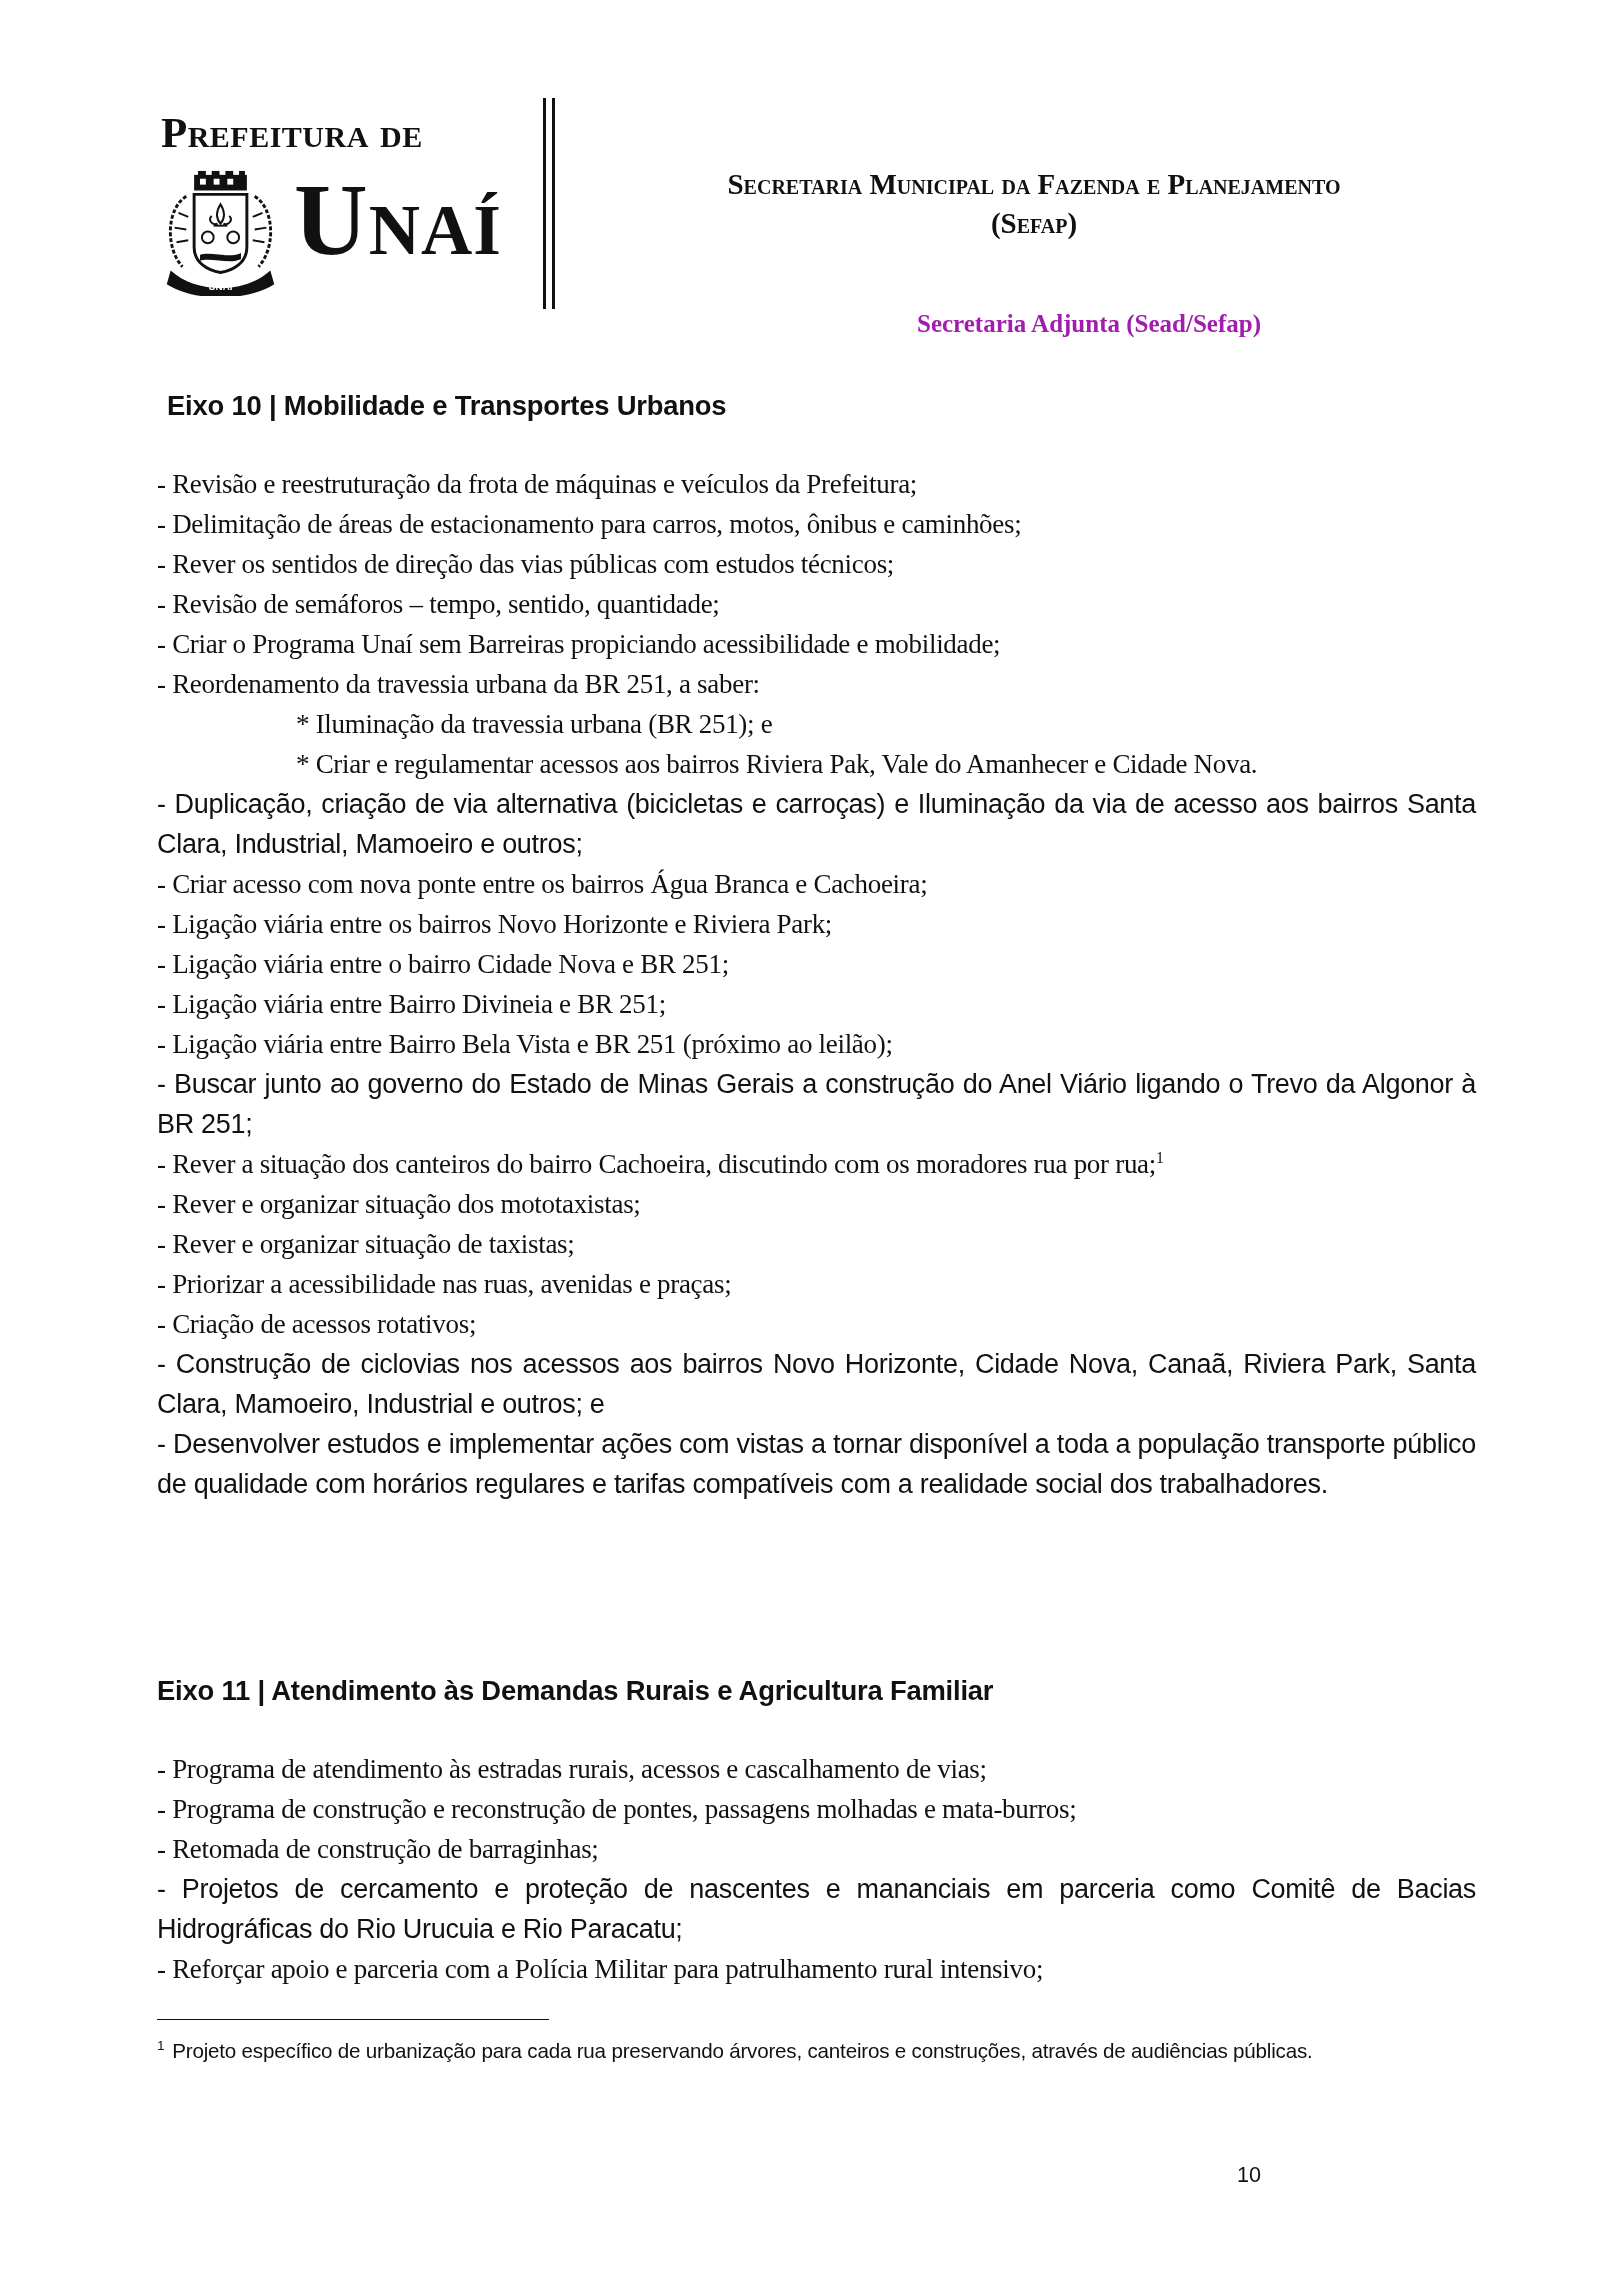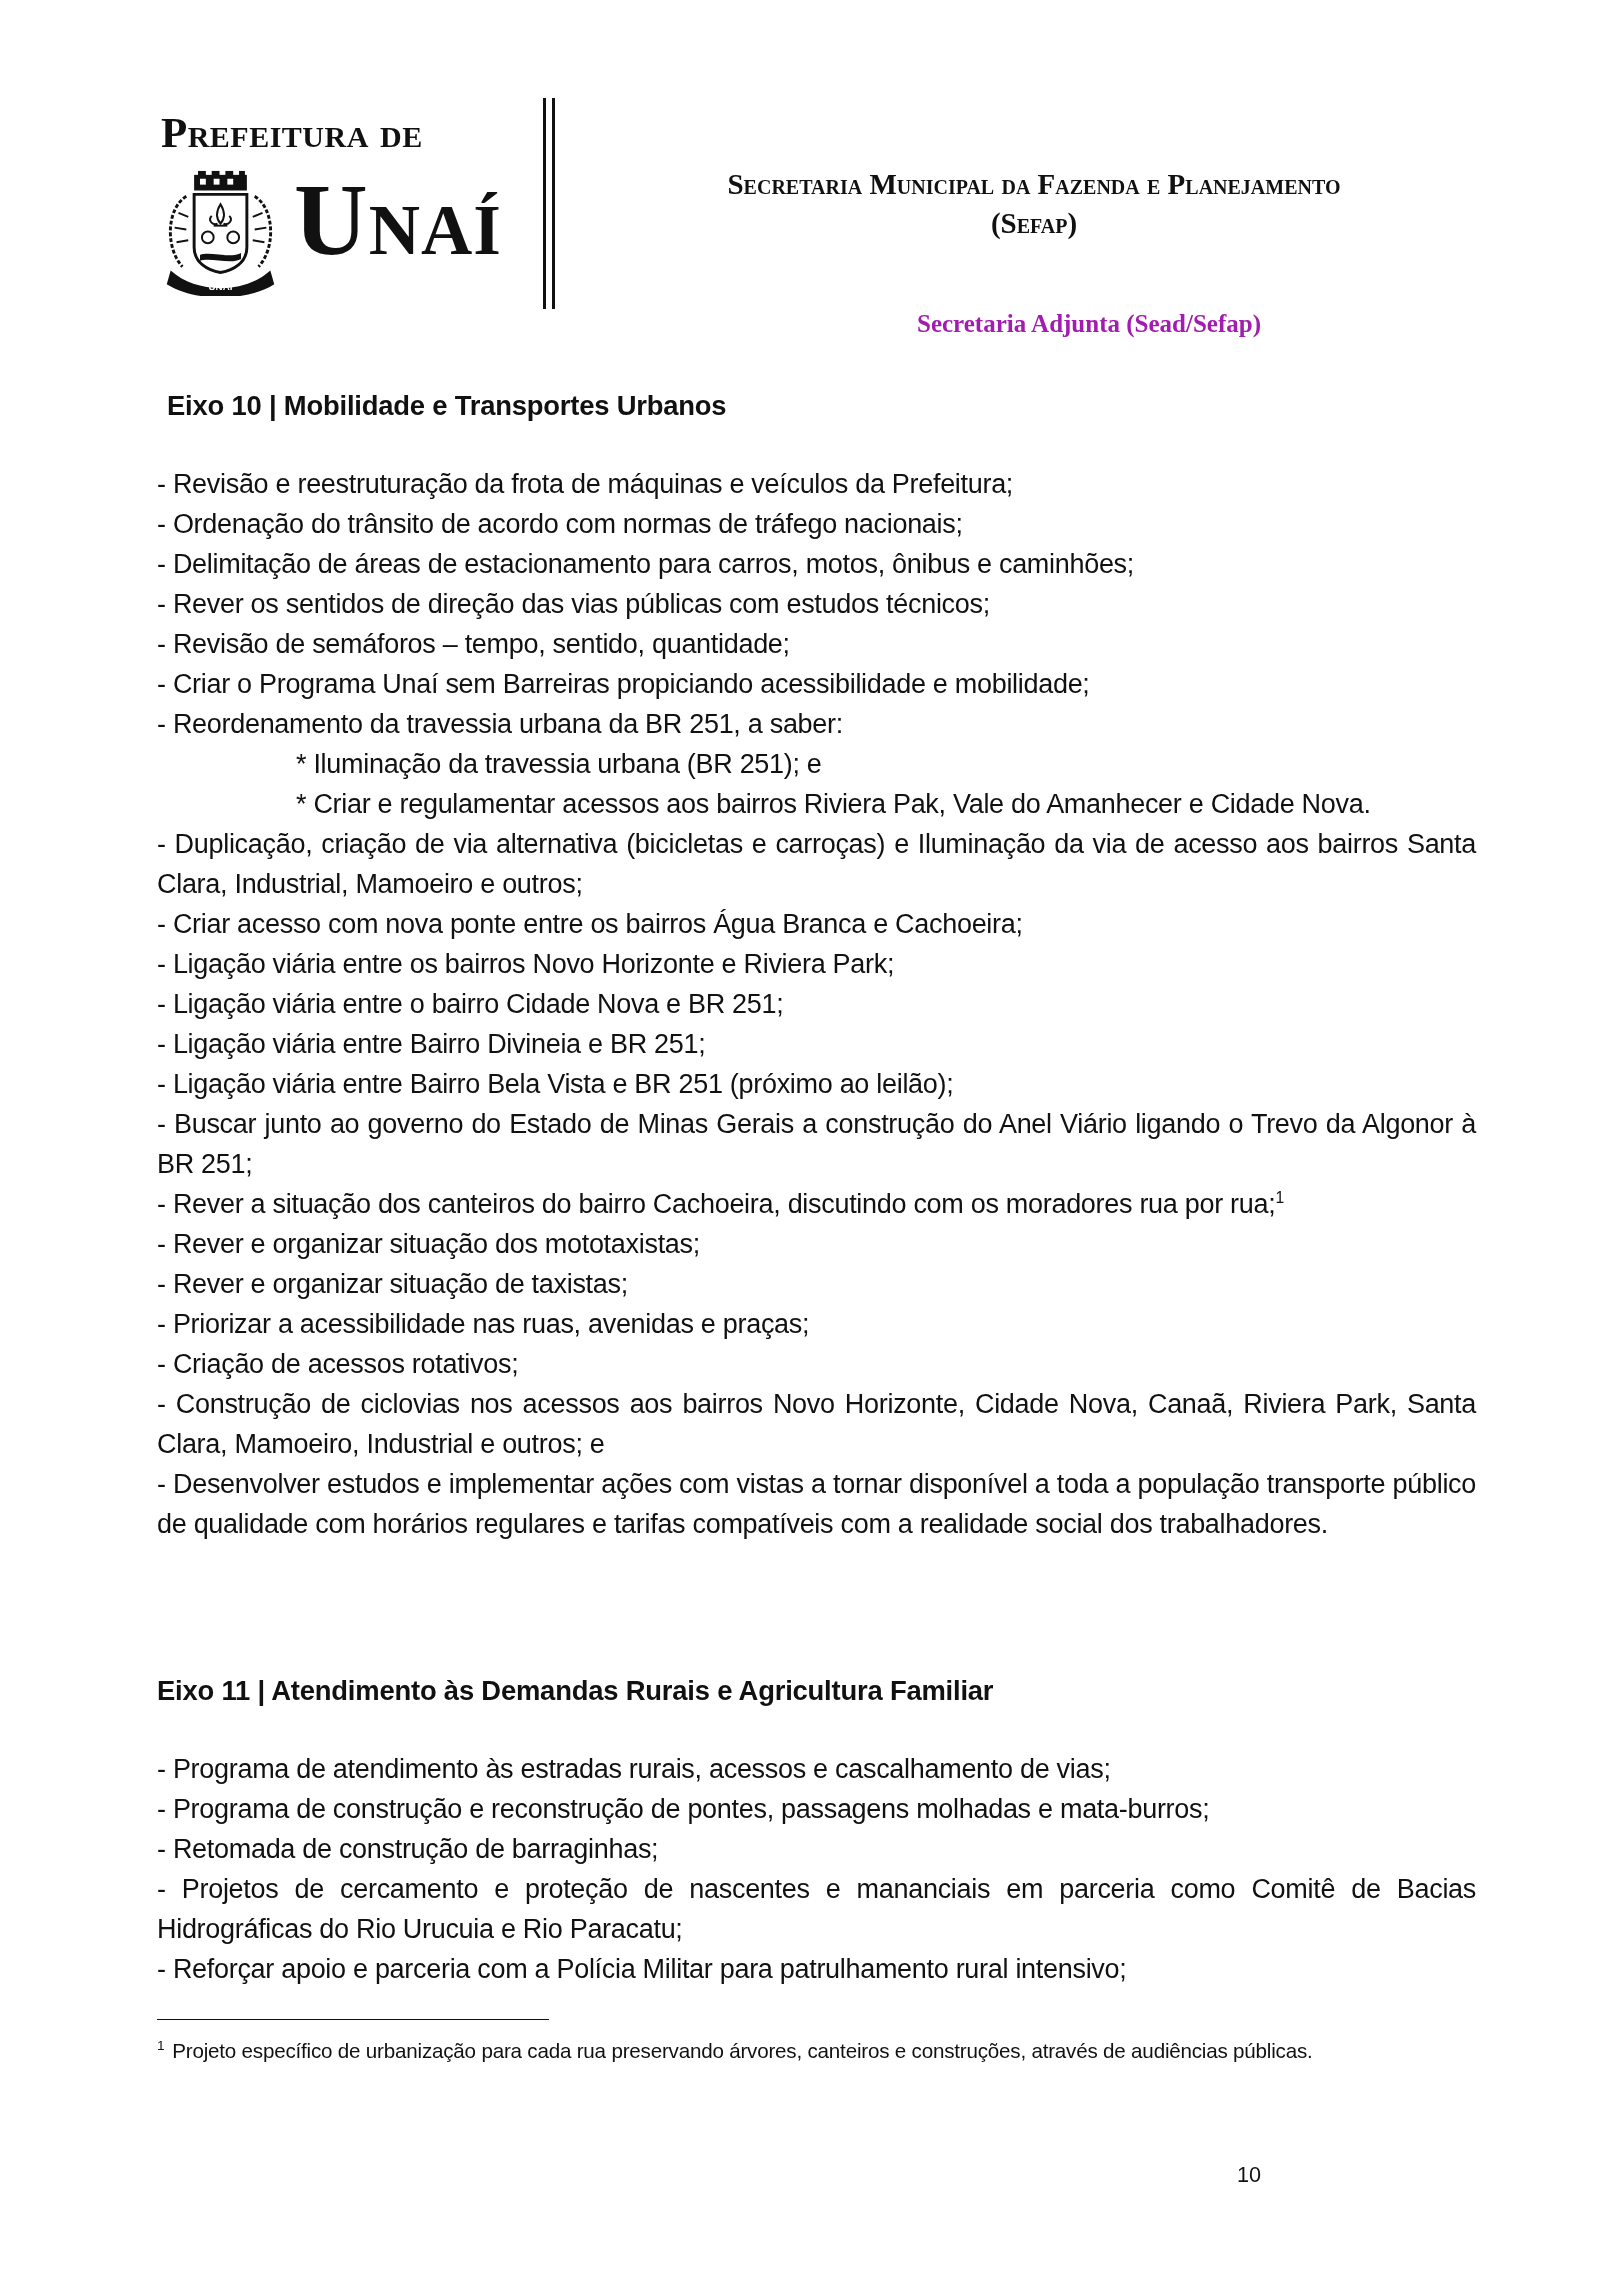--- a/index.html
+++ b/index.html
@@ -12,21 +12,21 @@
   .crest { position: absolute; left: 0; top: 61px; width: 127px; height: 127px; }
   .unai { position: absolute; left: 137px; top: 61px; font-family: "Liberation Serif", serif; font-weight: bold; font-size: 102px; line-height: 1; font-variant: small-caps; color: #111; white-space: nowrap; letter-spacing: 1px; }
   .vrule { position: absolute; left: 543px; top: 98px; width: 11.8px; height: 211px; border-left: 3.9px solid #111; border-right: 3.9px solid #111; box-sizing: border-box; }
 
   .sec-title { position: absolute; left: 598px; top: 165px; width: 872px; text-align: center; font-family: "Liberation Serif", serif; font-weight: bold; font-size: 29px; font-variant: small-caps; line-height: 39px; color: #111; }
   .sec-adj { position: absolute; right: 145px; top: 310px; font-family: Liberation Serif, serif; font-weight: bold; font-size: 25px; color: #a21caf; white-space: nowrap; }
 
   
   .content { position: absolute; left: 157px; width: 1319px; font-family: "Liberation Sans", sans-serif; font-size: 27px; color: #111; }
   .heading { position: absolute; left: 157px; font-family: "Liberation Sans", sans-serif; font-weight: bold; font-size: 27.4px; color: #111; white-space: nowrap; letter-spacing: -0.2px; }
-  .line { height: 40px; line-height: 40px; white-space: nowrap; letter-spacing: -0.3px; }
+  .line { height: 40px; line-height: 40px; white-space: nowrap; letter-spacing: -0.3px; font-family: Liberation Serif, serif; }
   .line.sub { padding-left: 139px; }
   .para { line-height: 40px; text-align: justify; letter-spacing: -0.3px; }
   sup.fn { font-size: 15.7px; vertical-align: super; line-height: 0; }
 
   
   .fn-rule { position: absolute; left: 157px; top: 2019px; width: 392px; height: 0; border-top: 1.5px solid #111; }
   .footnote { position: absolute; left: 157px; top: 2035px; width: 1319px; font-family: "Liberation Sans", sans-serif; font-size: 20.6px; line-height: 31px; text-align: justify; color: #111; letter-spacing: -0.2px; }
   .footnote sup { font-size: 13.7px; vertical-align: super; line-height: 0; margin-right: 7.8px; }
 
   .page-num { position: absolute; right: 145px; top: 2162px; font-family: "Liberation Sans", sans-serif; font-size: 21.6px; color: #111; margin-left: 28px; }
@@ -76,21 +76,20 @@
     <div>Secretaria Municipal da Fazenda e Planejamento</div>
     <div>(Sefap)</div>
   </div>
 
   <div class="sec-adj">Secretaria Adjunta (Sead/Sefap)</div>
 
   <div class="heading" style="top:390px;margin-left:10px;">Eixo 10 | Mobilidade e Transportes Urbanos</div>
 
   <div class="content" style="top:464px;">
     <div class="line">- Revisão e reestruturação da frota de máquinas e veículos da Prefeitura;</div>
-    <div class="line">- Ordenação do trânsito de acordo com normas de tráfego nacionais;</div>
     <div class="line">- Delimitação de áreas de estacionamento para carros, motos, ônibus e caminhões;</div>
     <div class="line">- Rever os sentidos de direção das vias públicas com estudos técnicos;</div>
     <div class="line">- Revisão de semáforos – tempo, sentido, quantidade;</div>
     <div class="line">- Criar o Programa Unaí sem Barreiras propiciando acessibilidade e mobilidade;</div>
     <div class="line">- Reordenamento da travessia urbana da BR 251, a saber:</div>
     <div class="line sub">* Iluminação da travessia urbana (BR 251); e</div>
     <div class="line sub">* Criar e regulamentar acessos aos bairros Riviera Pak, Vale do Amanhecer e Cidade Nova.</div>
     <div class="para">- Duplicação, criação de via alternativa (bicicletas e carroças) e Iluminação da via de acesso aos bairros Santa Clara, Industrial, Mamoeiro e outros;</div>
     <div class="line">- Criar acesso com nova ponte entre os bairros Água Branca e Cachoeira;</div>
     <div class="line">- Ligação viária entre os bairros Novo Horizonte e Riviera Park;</div>

